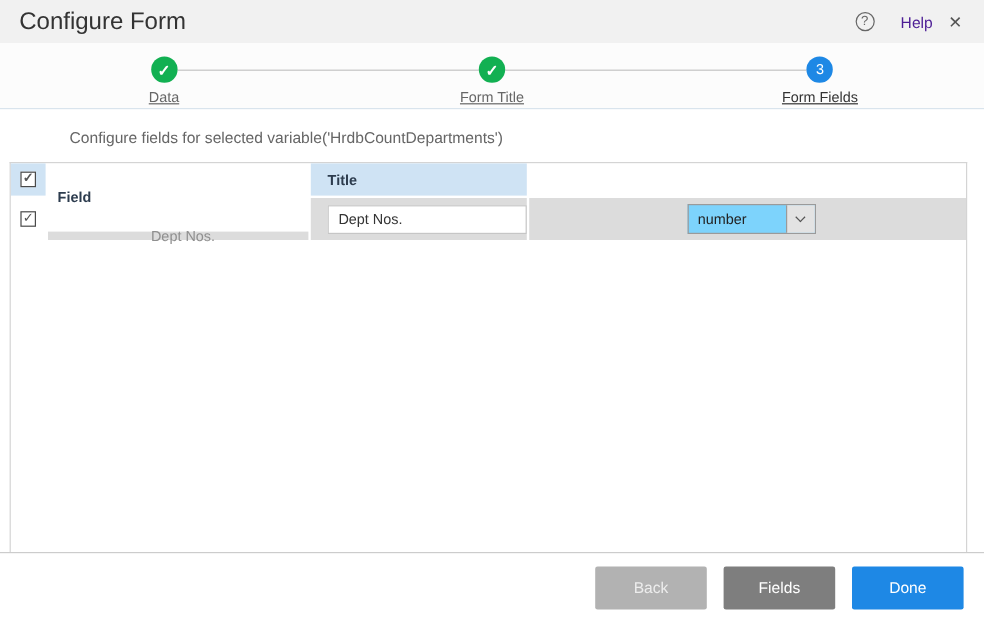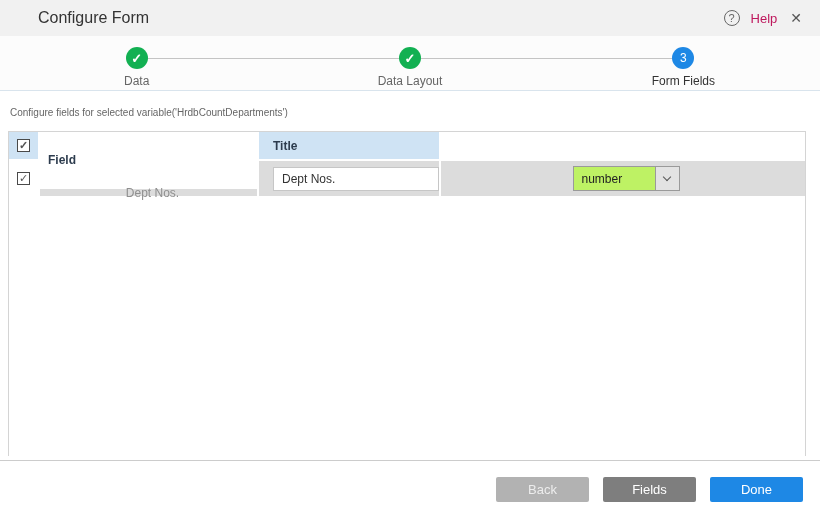--- a/index.html
+++ b/index.html
@@ -14,41 +14,40 @@
 
   
   .titlebar {
     height: 36px;
     background: #f1f1f1;
     display: flex;
     align-items: center;
     padding: 0 16px;
   }
   .titlebar .title {
-    font-size: 16px;
+    font-size: 20px;
     font-weight: 500;
     color: #333;
-    margin-left: 22px;
   }
   .titlebar .right {
     margin-left: auto;
     display: flex;
     align-items: center;
     gap: 11px;
   }
   .help-circle {
     width: 16px; height: 16px;
     border: 1px solid #666;
     border-radius: 50%;
     font-size: 11px;
     color: #666;
     display: flex; align-items: center; justify-content: center;
     cursor: pointer;
   }
-  .help-label { font-size: 13px; color: #be185d; cursor: pointer; }
+  .help-label { font-size: 13px; color: #4c1d95; cursor: pointer; margin-left: 11px; }
   .close-x { font-size: 14px; color: #555; cursor: pointer; padding: 0 2px; }
 
   
   .stepper {
     height: 55px;
     background: #fcfcfc;
     border-bottom: 1px solid #d9e4ed;
     position: relative;
     display: flex;
   }
@@ -70,28 +69,29 @@
     z-index: 1;
   }
   .circle {
     width: 22px; height: 22px;
     border-radius: 50%;
     display: flex; align-items: center; justify-content: center;
     color: #fff;
   }
   .circle.done { background: #12b052; font-size: 13px; font-weight: bold; }
   .circle.active { background: #1e88e5; font-size: 12px; }
-  .step-label { margin-top: 5px; font-size: 12px; color: #666; }
+  .step-label { margin-top: 5px; font-size: 12px; color: #666; text-decoration: underline; }
   .step-label.active { color: #333; }
 
   
   .subtitle {
     padding: 16px 10px 13px 10px;
-    font-size: 10px;
+    font-size: 13px;
     color: #666;
+    margin-left: 48px;
   }
 
   
   .table-wrap {
     margin: 0 14px 0 8px;
     border: 1px solid #d4d4d4;
     border-bottom: none;
     height: 325px;
     background: #fff;
     overflow: hidden;
@@ -139,21 +139,21 @@
     font-family: "Liberation Sans", sans-serif;
     background: #fff;
   }
   .cell.col-title { padding-left: 14px; }
   .cell.col-title .title-input { margin-left: 0; }
 
   .select {
     height: 25px;
     display: flex;
     border: 1px solid #9a9a9a;
-    background: #bef264;
+    background: #7dd3fc;
     cursor: pointer;
   }
   .select-text {
     width: 81px;
     display: flex; align-items: center;
     padding-left: 8px;
     font-size: 12px;
     color: #222;
   }
   .select-btn {
@@ -178,21 +178,21 @@
     height: 58px;
     background: #fff;
     border-top: 1px solid #cccccc;
     display: flex;
     align-items: center;
     justify-content: flex-end;
     padding-right: 17px;
     gap: 14px;
   }
   .btn {
-    width: 93px; height: 25px;
+    width: 93px; height: 36px;
     border: none;
     border-radius: 2px;
     font-size: 13px;
     font-family: "Liberation Sans", sans-serif;
     color: #ffffff;
     cursor: pointer;
   }
   .btn.back { background: #b2b2b2; color: #ededed; }
   .btn.cancel { background: #7e7e7e; }
   .btn.done { background: #1e88e5; }
@@ -219,21 +219,21 @@
     <div class="circle done">
       <span>✓</span>
     </div>
     <div class="step-label">Data</div>
   </div>
 
   <div class="step">
     <div class="circle done">
       <span>✓</span>
     </div>
-    <div class="step-label">Data Layout</div>
+    <div class="step-label">Form Title</div>
   </div>
 
   <div class="step">
     <div class="circle active">
       <span>3</span>
     </div>
     <div class="step-label active">Form Fields</div>
   </div>
 </div>
 

